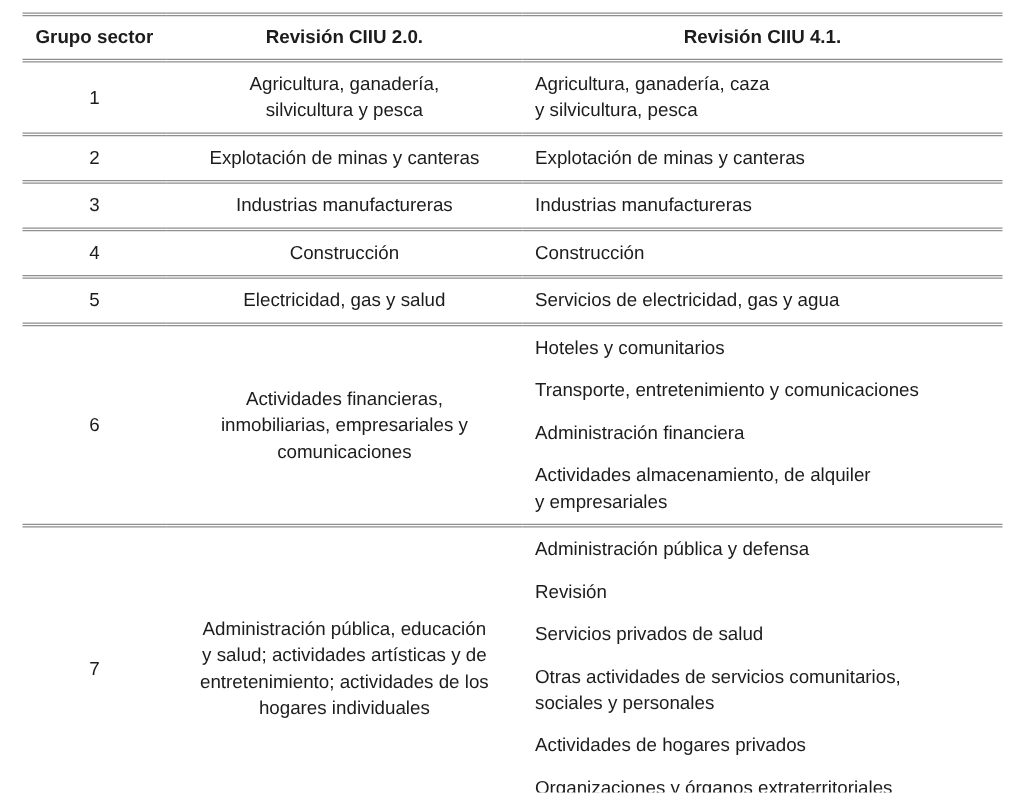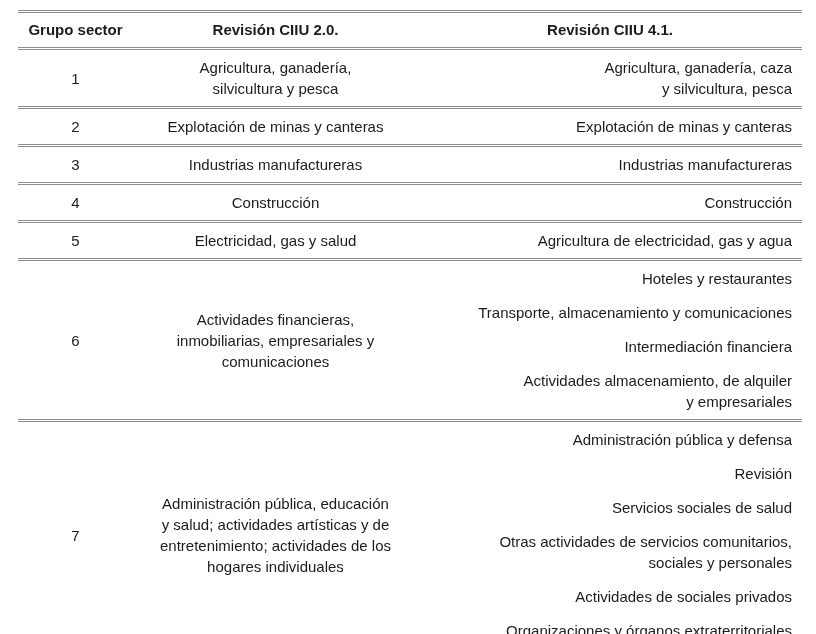--- a/index.html
+++ b/index.html
@@ -45,21 +45,21 @@
     padding: 7px 10px;
   }
   td.sector {
     text-align: center;
   }
   td.c31 {
     text-align: center;
     white-space: pre-line;
   }
   td.c41 {
-    text-align: right;
+    text-align: left;
   }
   td.c41 .item {
     white-space: pre-line;
     margin: 0 0 13px 0;
   }
   td.c41 .item:last-child {
     margin-bottom: 0;
   }
 </style>
 </head>
@@ -107,47 +107,47 @@
         <td class="sector">4</td>
         <td class="c31">Construcción</td>
         <td class="c41">
           <div class="item">Construcción</div>
         </td>
       </tr>
       <tr>
         <td class="sector">5</td>
         <td class="c31">Electricidad, gas y salud</td>
         <td class="c41">
-          <div class="item">Agricultura de electricidad, gas y agua</div>
+          <div class="item">Servicios de electricidad, gas y agua</div>
         </td>
       </tr>
       <tr>
         <td class="sector">6</td>
         <td class="c31">Actividades financieras,
 inmobiliarias, empresariales y
 comunicaciones</td>
         <td class="c41">
-          <div class="item">Hoteles y restaurantes</div>
-          <div class="item">Transporte, almacenamiento y comunicaciones</div>
-          <div class="item">Intermediación financiera</div>
+          <div class="item">Hoteles y comunitarios</div>
+          <div class="item">Transporte, entretenimiento y comunicaciones</div>
+          <div class="item">Administración financiera</div>
           <div class="item">Actividades almacenamiento, de alquiler
 y empresariales</div>
         </td>
       </tr>
       <tr>
         <td class="sector">7</td>
         <td class="c31">Administración pública, educación
 y salud; actividades artísticas y de
 entretenimiento; actividades de los
 hogares individuales</td>
         <td class="c41">
           <div class="item">Administración pública y defensa</div>
           <div class="item">Revisión</div>
-          <div class="item">Servicios sociales de salud</div>
+          <div class="item">Servicios privados de salud</div>
           <div class="item">Otras actividades de servicios comunitarios,
 sociales y personales</div>
-          <div class="item">Actividades de sociales privados</div>
+          <div class="item">Actividades de hogares privados</div>
           <div class="item">Organizaciones y órganos extraterritoriales</div>
         </td>
       </tr>
     </tbody>
   </table>
 </div>
 
 </body></html>

